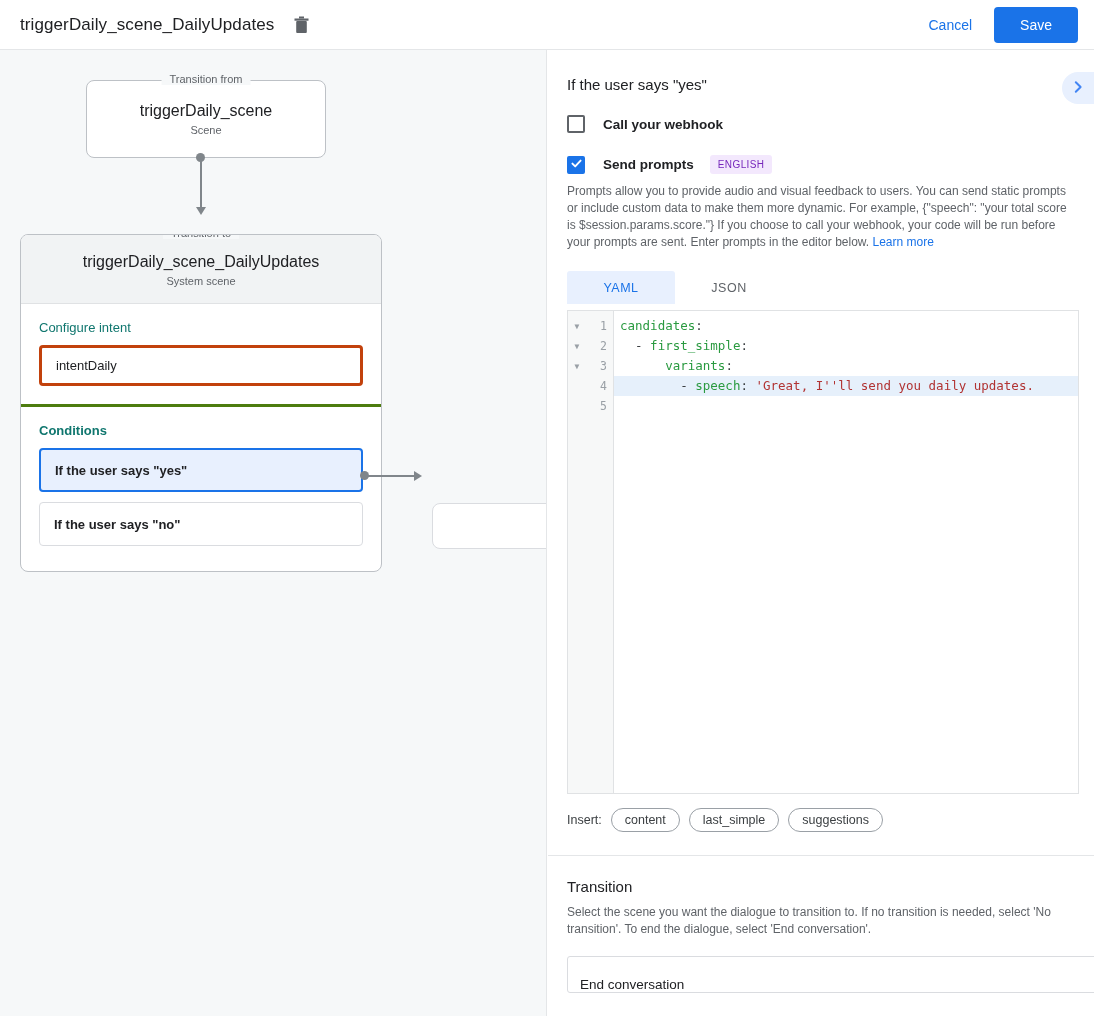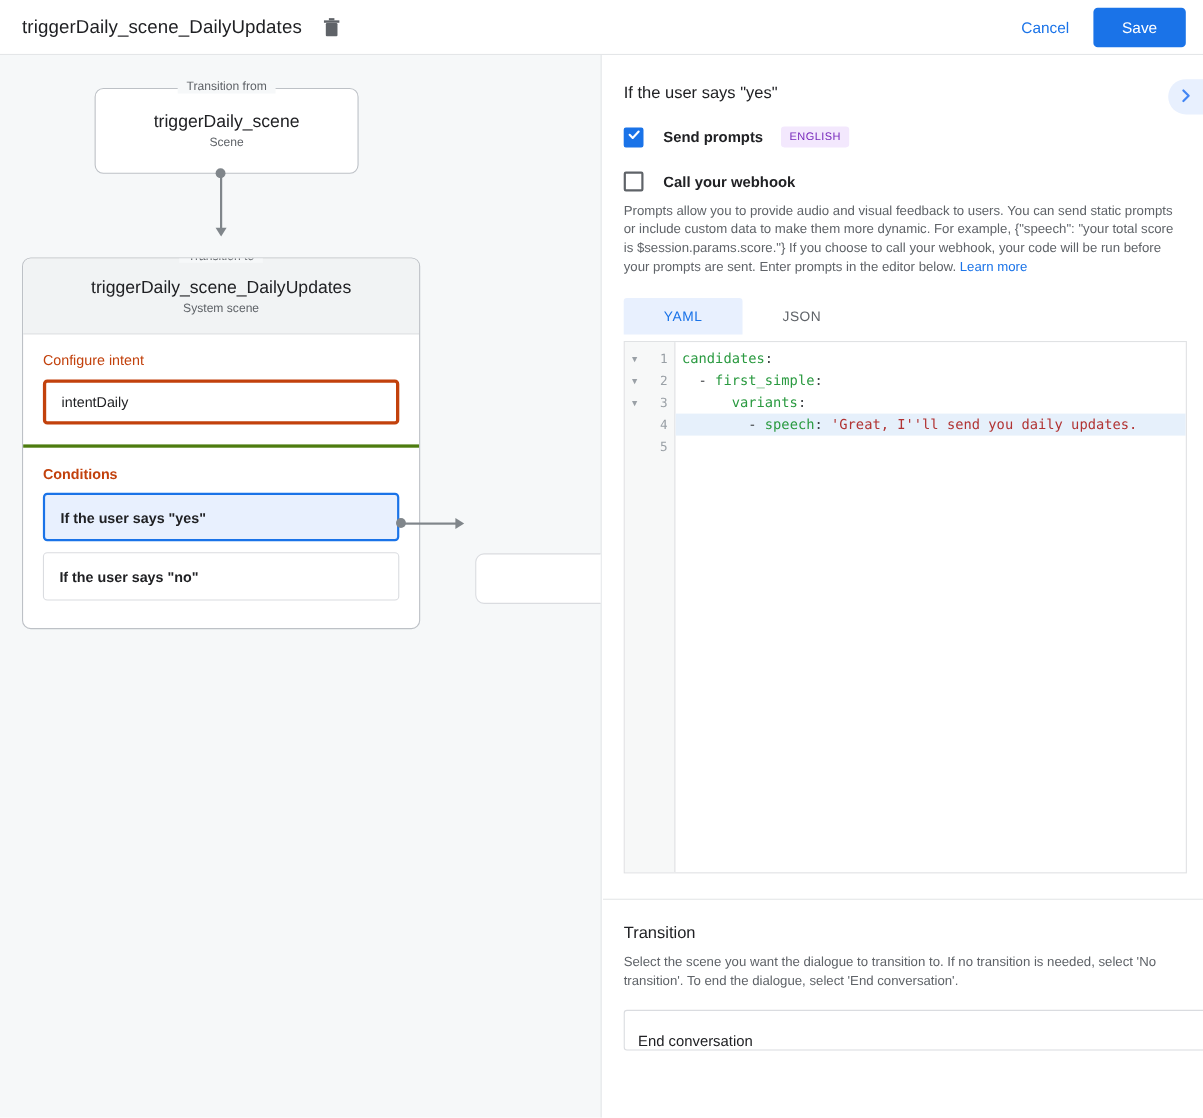--- a/index.html
+++ b/index.html
@@ -89,21 +89,21 @@
   }
   .tt-head {
     background: #f1f3f4;
     border-bottom: 1px solid #e0e2e4;
     padding: 18px 10px 16px;
   }
   .tt-section {
     padding: 16px 18px 18px;
   }
   .tt-section + .tt-section { border-top: 3px solid #4d7c0f; font-weight: bold; }
-  .sec-label { font-size: 13px; color: #c2410c; margin-bottom: 10px; }
+  .sec-label { font-size: 13px; color: #0f766e; margin-bottom: 10px; }
   .field-box {
     border: 3px solid #c2410c; border-radius: 4px;
     height: 41px; display: flex; align-items: center;
     padding: 0 14px; font-size: 13px; color: #202124;
     background: #ffffff; cursor: pointer;
   }
   .cond-box {
     border: 1px solid #dadce0; border-radius: 4px;
     height: 44px; display: flex; align-items: center;
     padding: 0 14px; font-size: 13px; color: #202124;
@@ -323,34 +323,34 @@
     <div class="panel-title">If the user says "yes"</div>
     <button class="expand-btn">
       <span>
         <svg width="14" height="14" viewBox="0 0 14 14">
           <path d="M4.8 2.2 L9.6 7 L4.8 11.8" stroke="#4285f4" stroke-width="2" fill="none" stroke-linecap="round" stroke-linejoin="round"></path>
         </svg>
       </span>
     </button>
 
     <div class="cbrow">
+      <div class="checkbox"></div>
+      <div class="cb-label">Call your webhook</div>
+    </div>
+
+    <div class="cbrow">
       <div class="checkbox checked">
         <span>
           <svg width="13" height="13" viewBox="0 0 13 13">
             <path d="M2.4 6.6 L5.2 9.4 L10.6 3.6" stroke="#ffffff" stroke-width="1.9" fill="none" stroke-linecap="round" stroke-linejoin="round"></path>
           </svg>
         </span>
       </div>
       <div class="cb-label">Send prompts</div>
       <div class="lang-badge">ENGLISH</div>
-    </div>
-
-    <div class="cbrow">
-      <div class="checkbox"></div>
-      <div class="cb-label">Call your webhook</div>
     </div>
 
     <div class="desc">
       <span>Prompts allow you to provide audio and visual feedback to users. You can send static prompts or include custom data to make them more dynamic. For example, {"speech": "your total score is $session.params.score."} If you choose to call your webhook, your code will be run before your prompts are sent. Enter prompts in the editor below.</span>
       <a href="#">Learn more</a>
     </div>
 
     <div class="tabs">
       <button class="tab active">YAML</button>
       <button class="tab">JSON</button>
@@ -381,20 +381,26 @@
         </div>
       <div class="code" id="code">
           <div class="cline"><span class="tok-key">candidates</span><span class="tok-plain">:</span></div>
           <div class="cline"><span class="tok-plain">  - </span><span class="tok-key">first_simple</span><span class="tok-plain">:</span></div>
           <div class="cline"><span class="tok-plain">      </span><span class="tok-key">variants</span><span class="tok-plain">:</span></div>
           <div class="cline hl"><span class="tok-plain">        - </span><span class="tok-key">speech</span><span class="tok-plain">: </span><span class="tok-str">'Great, I''ll send you daily updates.</span></div>
           <div class="cline"></div>
         </div>
     </div>
 
+    <div class="insert-row">
+      <span>Insert:</span>
+      <button class="chip">content</button>
+      <button class="chip">last_simple</button>
+      <button class="chip">suggestions</button>
+    </div>
 
     <div class="panel-divider"></div>
 
     <div style="margin-top:22px;">
       <div class="panel-title">Transition</div>
       <div class="desc">Select the scene you want the dialogue to transition to. If no transition is needed, select 'No transition'. To end the dialogue, select 'End conversation'.</div>
       <div class="select-box">
         <span>End conversation</span>
         <span class="caret"></span>
       </div>

